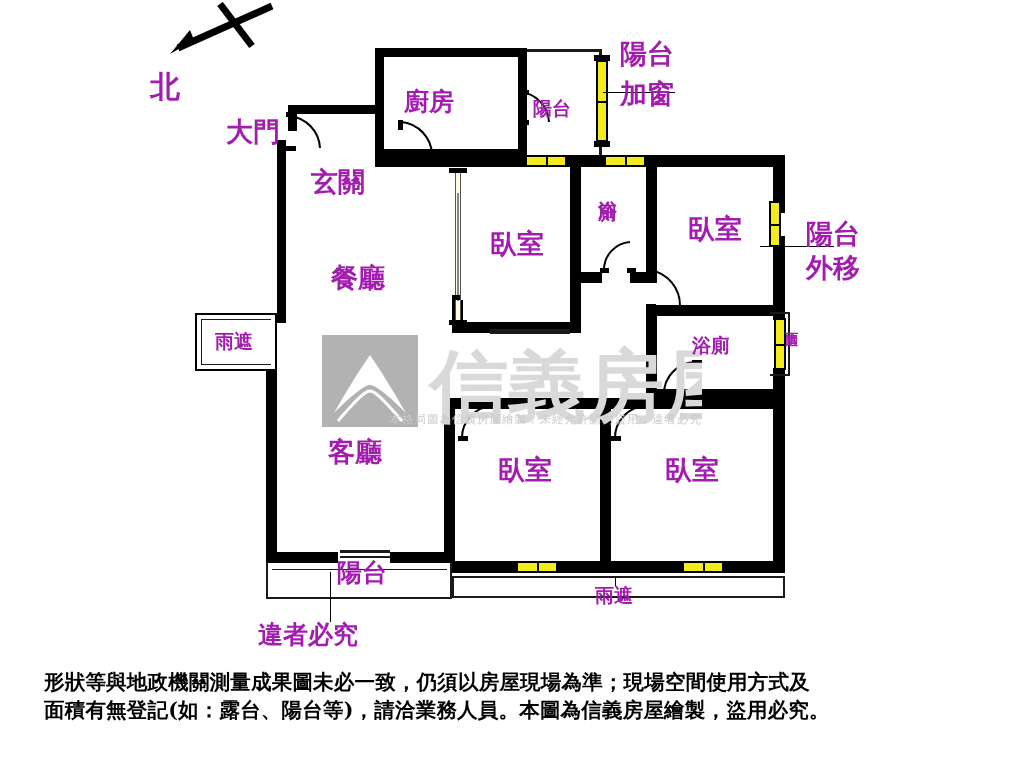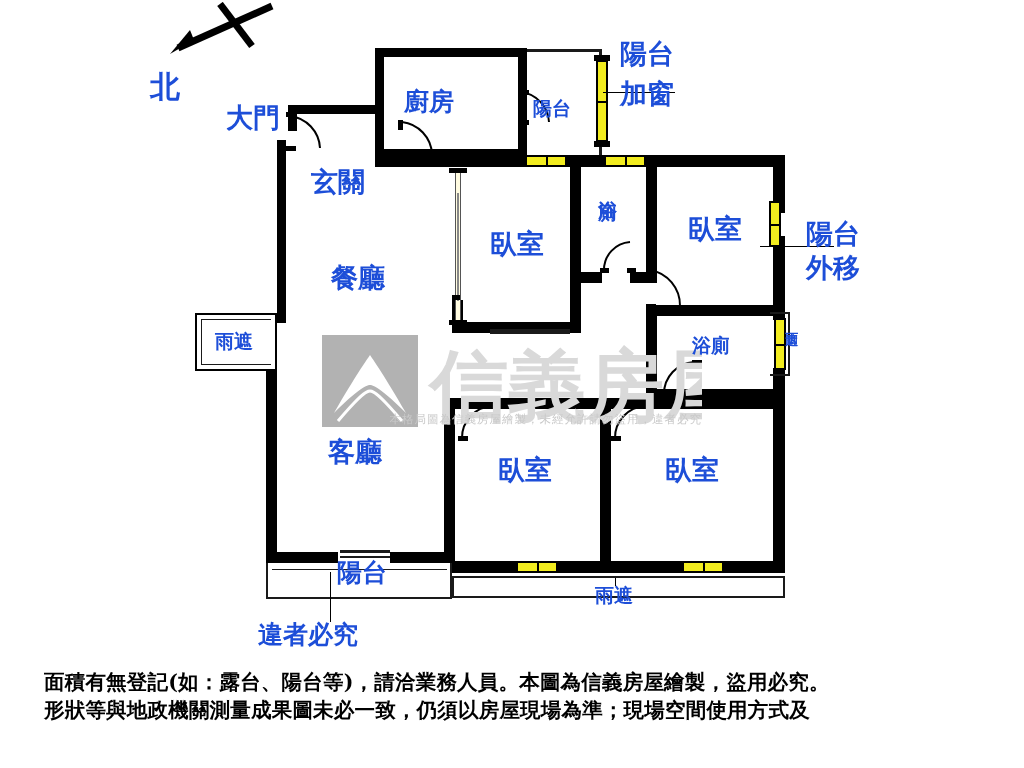--- a/index.html
+++ b/index.html
@@ -1,18 +1,18 @@
 <!DOCTYPE html>
 <html><head>
 <meta charset="utf-8">
 <style>
   html,body{margin:0;padding:0;background:#ffffff;}
   body{width:1024px;height:768px;font-family:"DejaVu Sans","Liberation Sans",sans-serif;color:#000;}
   #stage{position:relative;width:1024px;height:768px;overflow:hidden;background:#fff;}
-  .lbl{position:absolute;font-family:"DejaVu Serif","Liberation Serif",serif;font-weight:700;color:#1d4ed8;white-space:nowrap;line-height:1;}
+  .lbl{position:absolute;font-family:"DejaVu Serif","Liberation Serif",serif;font-weight:700;color:#a21caf;white-space:nowrap;line-height:1;}
   .lbl.md{font-size:19px;}
   .lbl.lg{font-size:25px;}
   .lbl.xl{font-size:27px;}
   .lbl.tiny{font-size:13px;}
   .lbl.vert{writing-mode:vertical-rl;text-orientation:upright;line-height:1.02;}
   .wall{position:absolute;background:#000;}
   .thin{position:absolute;background:#1a1a1a;}
   .win{position:absolute;background:#f2ec1f;border:2px solid #000;box-sizing:border-box;}
   .win.h{height:12px;}
   .win.v{width:12px;}
@@ -197,31 +197,31 @@
   <div class="lbl xl" style="left:328px;top:438px;">客廳</div>
   <div class="lbl xl" style="left:490px;top:230px;">臥室</div>
   <div class="lbl xl" style="left:688px;top:215px;">臥室</div>
   <div class="lbl xl" style="left:498px;top:456px;">臥室</div>
   <div class="lbl xl" style="left:665px;top:456px;">臥室</div>
   <div class="lbl md vert" style="left:598px;top:186px;">浴廁</div>
   <div class="lbl md" style="left:692px;top:336px;">浴廁</div>
   <div class="lbl md" style="left:533px;top:99px;">陽台</div>
   <div class="lbl lg" style="left:337px;top:560px;">陽台</div>
 
-  <div class="lbl xl" style="left:226px;top:104px;">大門</div>
+  <div class="lbl xl" style="left:226px;top:118px;">大門</div>
 
   <div class="lbl xl" style="left:620px;top:40px;">陽台</div>
   <div class="lbl xl" style="left:620px;top:80px;">加窗</div>
 
   <div class="lbl xl" style="left:806px;top:220px;">陽台</div>
   <div class="lbl xl" style="left:806px;top:254px;text-align:right;">外移</div>
 
   <div class="lbl md" style="left:215px;top:332px;">雨遮</div>
   <div class="lbl tiny vert" style="left:785px;top:322px;">雨遮</div>
   <div class="lbl md" style="left:595px;top:586px;">雨遮</div>
   <div class="lbl lg" style="left:258px;top:622px;">違者必究</div>
 
   <div id="disclaimer">
+    <div>形狀等與地政機關測量成果圖未必一致，仍須以房屋現場為準；現場空間使用方式及</div>
     <div>面積有無登記(如：露台、陽台等)，請洽業務人員。本圖為信義房屋繪製，盜用必究。</div>
-    <div>形狀等與地政機關測量成果圖未必一致，仍須以房屋現場為準；現場空間使用方式及</div>
   </div>
 
 </div>
 
 </body></html>

